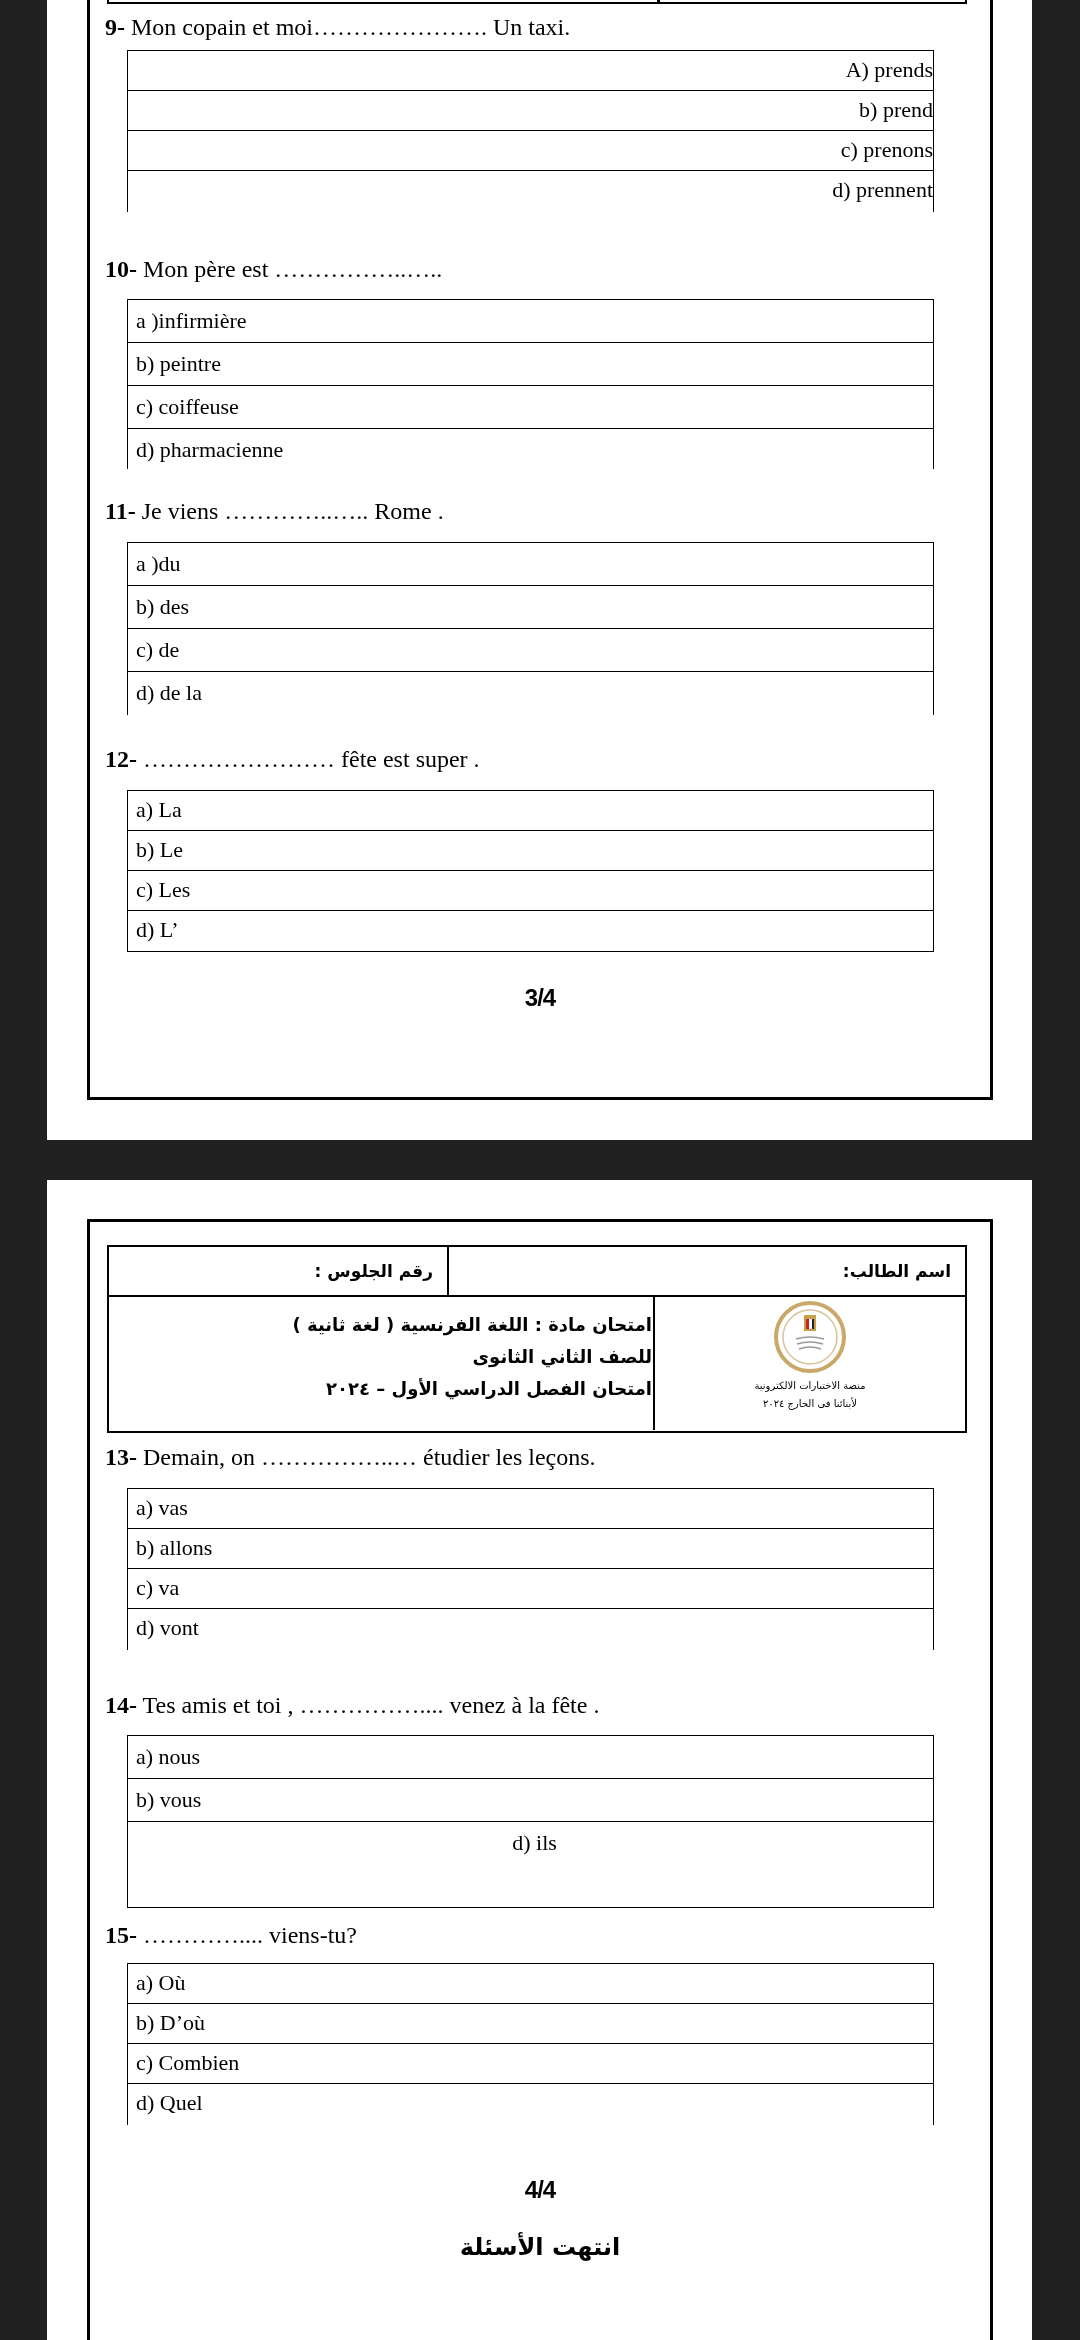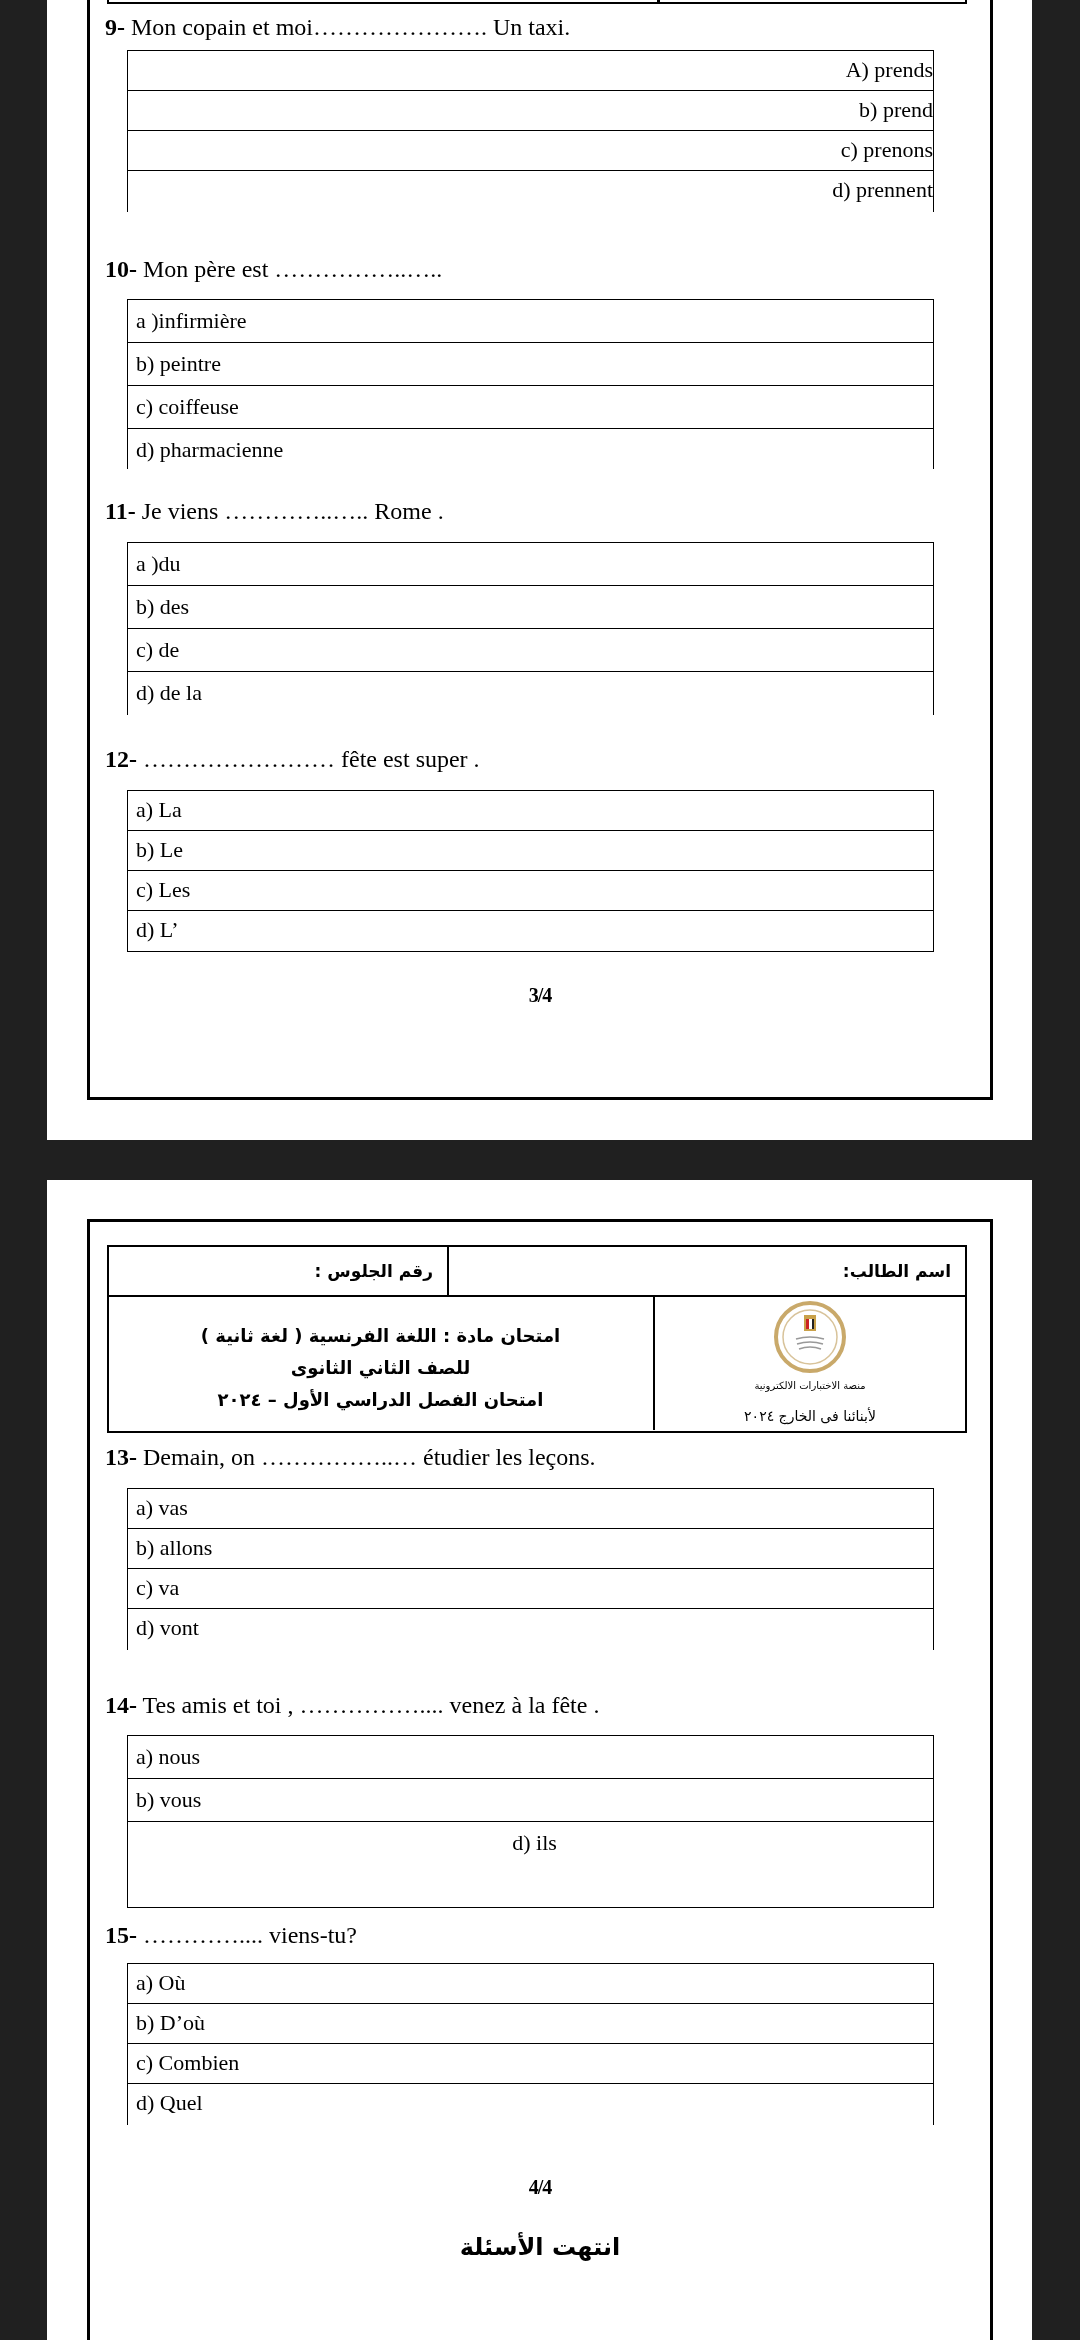--- a/index.html
+++ b/index.html
@@ -9,21 +9,21 @@
     font-family:"Liberation Serif", serif; color:#000;
   }
   .page { position:absolute; left:47px; width:985px; background:#fff; }
   .frame { position:absolute; border:3px solid #000; box-sizing:border-box; }
   .q { position:absolute; left:105px; font-size:24px; line-height:30px; white-space:nowrap; }
   .q .num { font-weight:bold; }
   .opts { position:absolute; left:127px; width:807px; border:1.5px solid #000; border-bottom:none; box-sizing:border-box; }
   .opts.closed { border-bottom:1.5px solid #000; }
   .opt { height:40px; line-height:38px; padding-left:8px; font-size:22px; border-bottom:1.5px solid #000; box-sizing:border-box; }
   .opts .opt:last-child { border-bottom:none; }
-  .pgnum { position:absolute; left:0; width:100%; text-align:center; font-family:Liberation Serif, serif; font-weight:bold; font-size:20px; letter-spacing:-1px; }
+  .pgnum { position:absolute; left:0; width:100%; text-align:center; font-family:Liberation Sans, sans-serif; font-weight:bold; font-size:24px; letter-spacing:-1px; }
   .header-table { position:absolute; left:107px; top:1245px; width:860px; height:188px; border:2.5px solid #000; box-sizing:border-box; font-family:"DejaVu Sans", sans-serif; }
   .hrow1 { position:absolute; left:0; top:0; width:100%; height:50px; border-bottom:2.5px solid #000; box-sizing:border-box; }
   .hcell { position:absolute; top:0; height:100%; box-sizing:border-box; }
   .rtl { direction:rtl; }
   .ar-bold { font-weight:bold; }
 </style>
 </head>
 <body>
 
 <div class="page" style="top:0; height:1140px;">
@@ -94,23 +94,23 @@
       <svg width="76" height="76" viewBox="0 0 76 76" style="margin-top:2px;">
         <circle cx="38" cy="38" r="34" fill="#fff" stroke="#c9a96a" stroke-width="4"></circle>
         <circle cx="38" cy="38" r="27" fill="#fff" stroke="#d8c39a" stroke-width="1.5"></circle>
         <rect x="32" y="16" width="12" height="16" fill="#c9a14a"></rect>
         <rect x="34" y="20" width="3" height="10" fill="#c22"></rect>
         <rect x="37" y="20" width="3" height="10" fill="#fff"></rect>
         <rect x="40" y="20" width="2" height="10" fill="#222"></rect>
         <path d="M24 40 Q38 36 52 40 M25 45 Q38 41 51 45 M27 50 Q38 46 49 50" stroke="#999" stroke-width="1.5" fill="none"></path>
       </svg>
       <div class="rtl" style="font-size:10px; line-height:18px; margin-top:-2px;text-align:center;">منصة الاختبارات الالكترونية</div>
-      <div class="rtl" style="font-size:14px; line-height:18px;margin-top:12px;">لأبنائنا فى الخارج  ٢٠٢٤</div>
+      <div class="rtl" style="font-size:10px; line-height:18px;">لأبنائنا فى الخارج  ٢٠٢٤</div>
     </div>
-    <div class="hcell rtl" style="left:0; width:543px; text-align:center; padding-top:23px;">
+    <div class="hcell rtl" style="left:0; width:543px; text-align:right; padding-top:12px;">
       <div class="ar-bold" style="font-size:18px; line-height:32px;">امتحان مادة : اللغة الفرنسية ( لغة ثانية )</div>
       <div class="ar-bold" style="font-size:18px; line-height:32px;">للصف الثاني الثانوى</div>
       <div class="ar-bold" style="font-size:18px; line-height:32px;">امتحان الفصل الدراسي الأول – ٢٠٢٤</div>
     </div>
   </div>
 </div>
 
 <div class="q" style="top:1442px;">
   <span class="num">13-</span><span> Demain, on ……………..… étudier les leçons.</span>
 </div>

